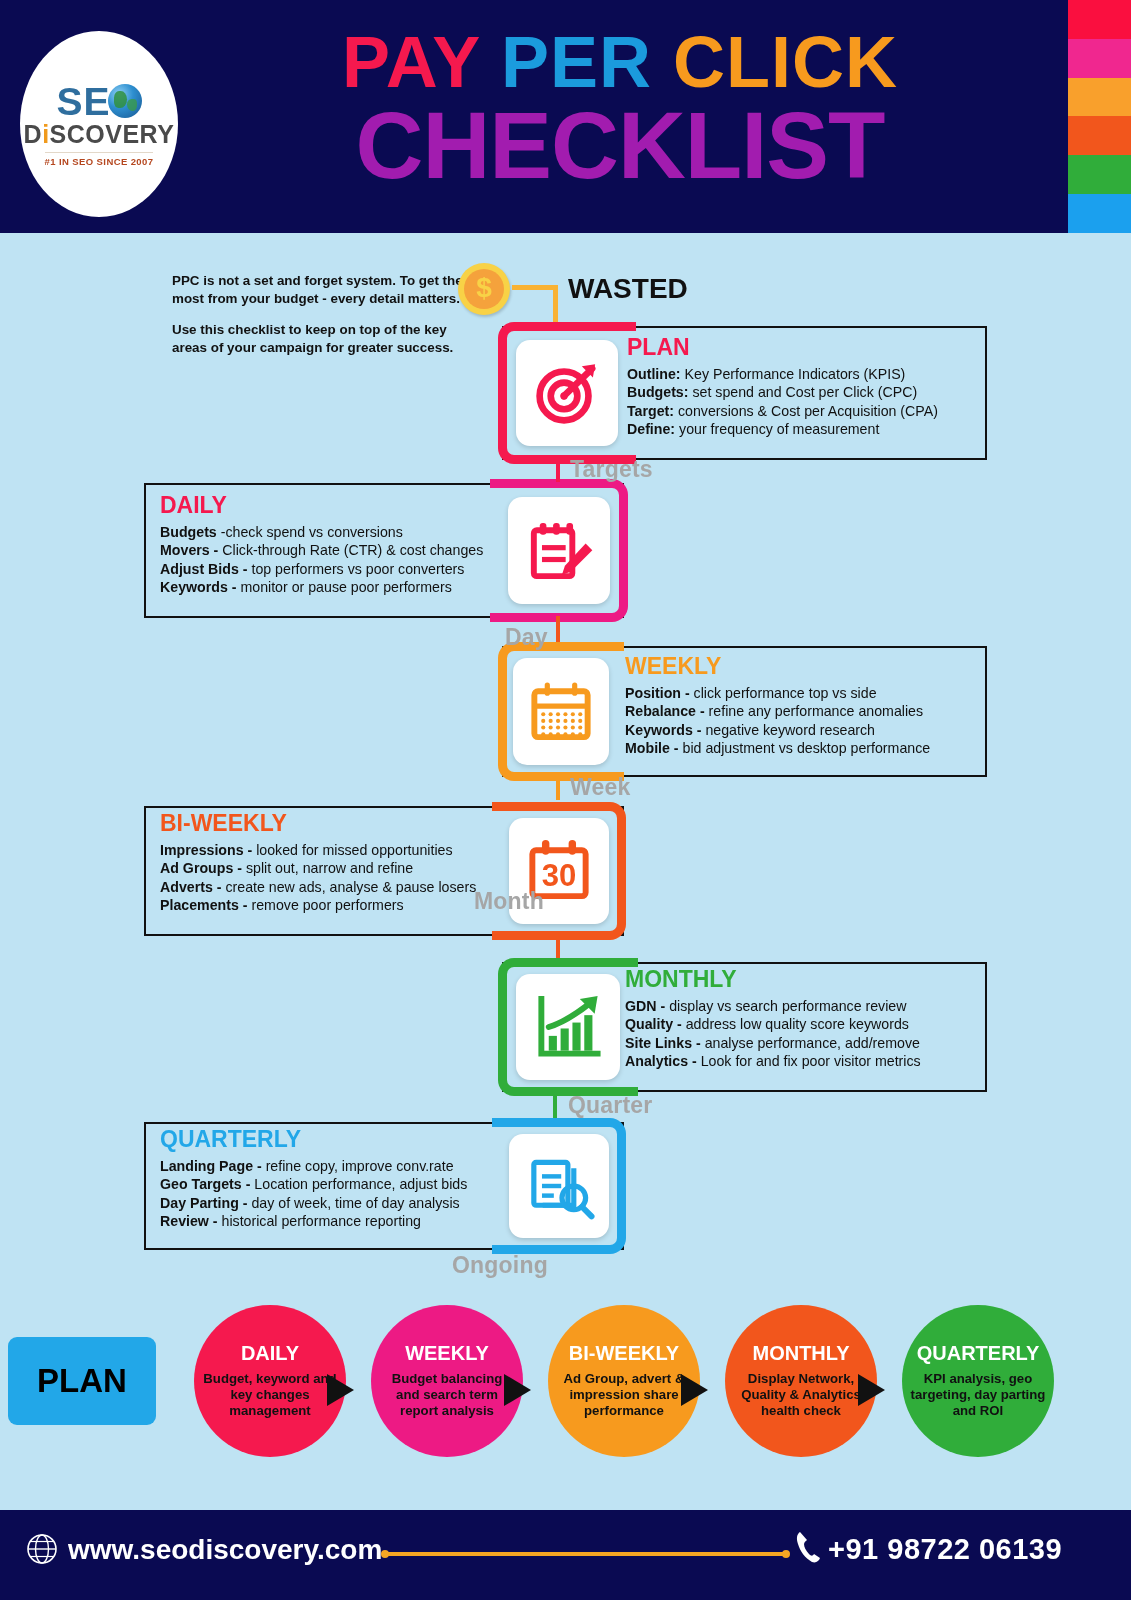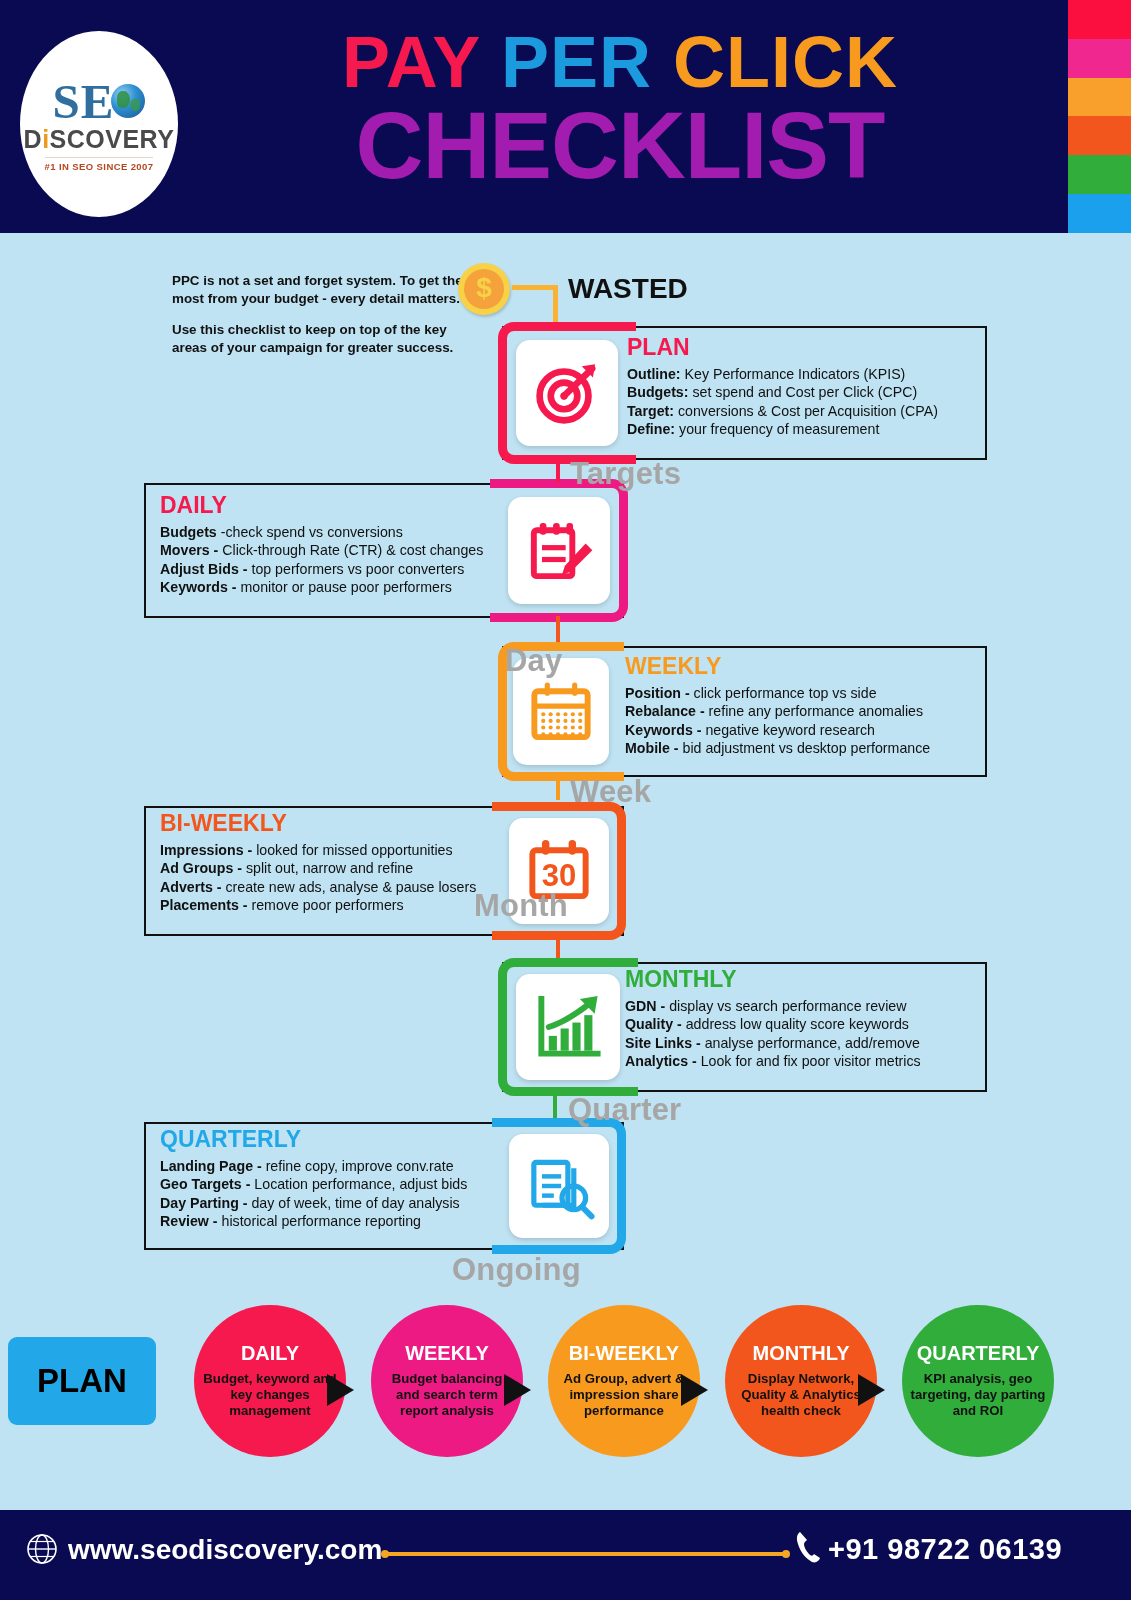--- a/index.html
+++ b/index.html
@@ -16,22 +16,22 @@
   .colorbars { position: absolute; right: 0; top: 0; width: 63px; height: 233px; display: flex; flex-direction: column; }
   .colorbars div { flex: 1 1 0; }
 
   .logo-circle {
     position: absolute; left: 20px; top: 31px; width: 158px; height: 186px;
     background: #ffffff; border-radius: 50%;
     display: flex; flex-direction: column; align-items: center; justify-content: center;
   }
   .logo-seo { display: flex; align-items: center; justify-content: center; }
   .logo-seo .seotxt {
-    font-family: Liberation Serif, serif; font-weight: bold;
-    font-size: 49px; letter-spacing: 1px; color: #2f6e9e; line-height: 1;
+    font-family: Liberation Sans, sans-serif; font-weight: bold;
+    font-size: 39px; letter-spacing: 1px; color: #2f6e9e; line-height: 1;
   }
   .globe {
     width: 34px; height: 34px; border-radius: 50%; margin-left: -3px;
     background: radial-gradient(circle at 33% 30%, #8fd0f5 0%, #2e8fd0 42%, #17558f 100%);
     position: relative; overflow: hidden;
   }
   .globe::before {
     content: ""; position: absolute; left: 6px; top: 7px; width: 13px; height: 17px;
     background: #2f8f3e; border-radius: 45% 55% 60% 40%; opacity: .85;
   }
@@ -91,21 +91,21 @@
   .framebox {
     position: absolute; border-radius: 14px; background: #fff;
     display: flex; align-items: center; justify-content: center;
     box-shadow: 0 2px 5px rgba(0,0,0,.16);
   }
   .frameborder {
     position: absolute; border-radius: 16px; background: transparent;
   }
 
   .conn-label {
-    position: absolute; font-size: 31px; font-weight: bold; color: #a6a6a6; letter-spacing: .2px;
+    position: absolute; font-size: 23px; font-weight: bold; color: #a6a6a6; letter-spacing: .2px;
   }
   .tick { position: absolute; width: 4px; }
 
   
   svg.ic { display: block; }
 
   
   .plan-chip {
     position: absolute; left: 8px; top: 1337px; width: 148px; height: 88px;
     background: #22a7e8; border-radius: 9px;
@@ -322,21 +322,21 @@
         <div class="tb-title" style="color: rgb(34, 167, 232);">QUARTERLY</div>
         <ul class="tb-lines">
           <li><b>Landing Page -</b><span> refine copy, improve conv.rate</span></li>
           <li><b>Geo Targets -</b><span> Location performance, adjust bids</span></li>
           <li><b>Day Parting -</b><span> day of week, time of day analysis</span></li>
           <li><b>Review -</b><span> historical performance reporting</span></li>
         </ul>
       </div>
       <div class="conn-label" style="left: 570px; top: 456px;">Targets</div>
       <div class="tick" style="left: 556px; top: 456px; height: 26px; background: rgb(245, 25, 78);"></div>
-      <div class="conn-label" style="left: 505px; top: 643px;">Day</div>
+      <div class="conn-label" style="left: 505px; top: 624px;">Day</div>
       <div class="tick" style="left: 556px; top: 616px; height: 26px; background: rgb(242, 86, 28);"></div>
       <div class="conn-label" style="left: 570px; top: 774px;">Week</div>
       <div class="tick" style="left: 556px; top: 774px; height: 26px; background: rgb(247, 154, 30);"></div>
       <div class="conn-label" style="left: 474px; top: 888px;">Month</div>
       <div class="tick" style="left: 556px; top: 932px; height: 26px; background: rgb(242, 86, 28);"></div>
       <div class="conn-label" style="left: 568px; top: 1092px;">Quarter</div>
       <div class="tick" style="left: 553px; top: 1092px; height: 26px; background: rgb(48, 173, 58);"></div>
       <div class="conn-label" style="left: 452px; top: 1252px;">Ongoing</div>
     </div>
 

